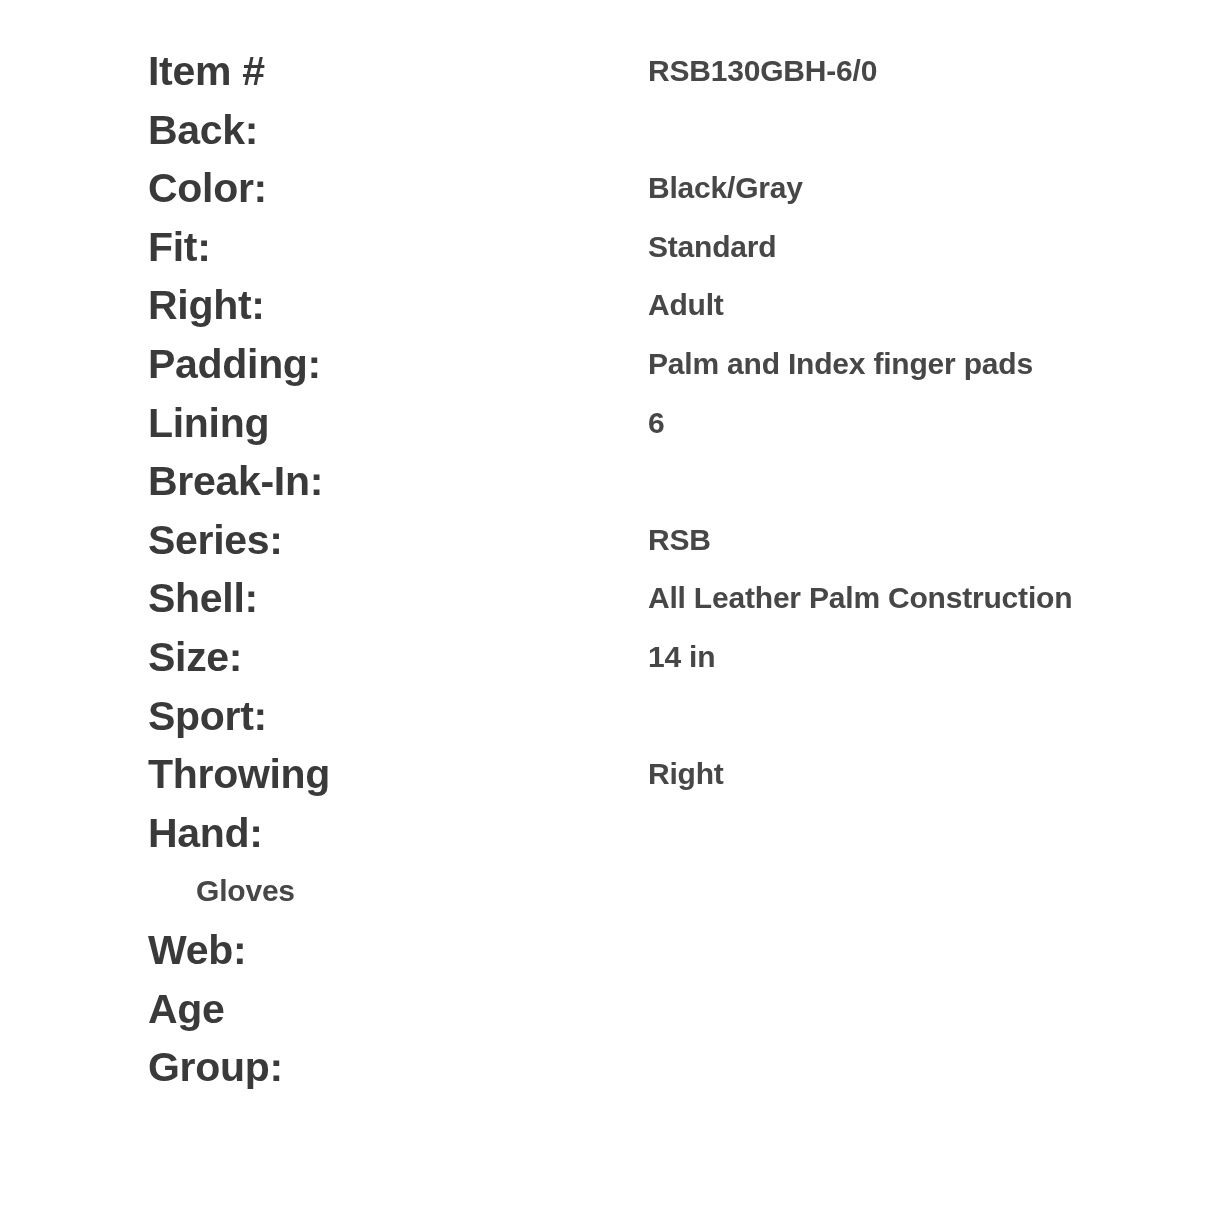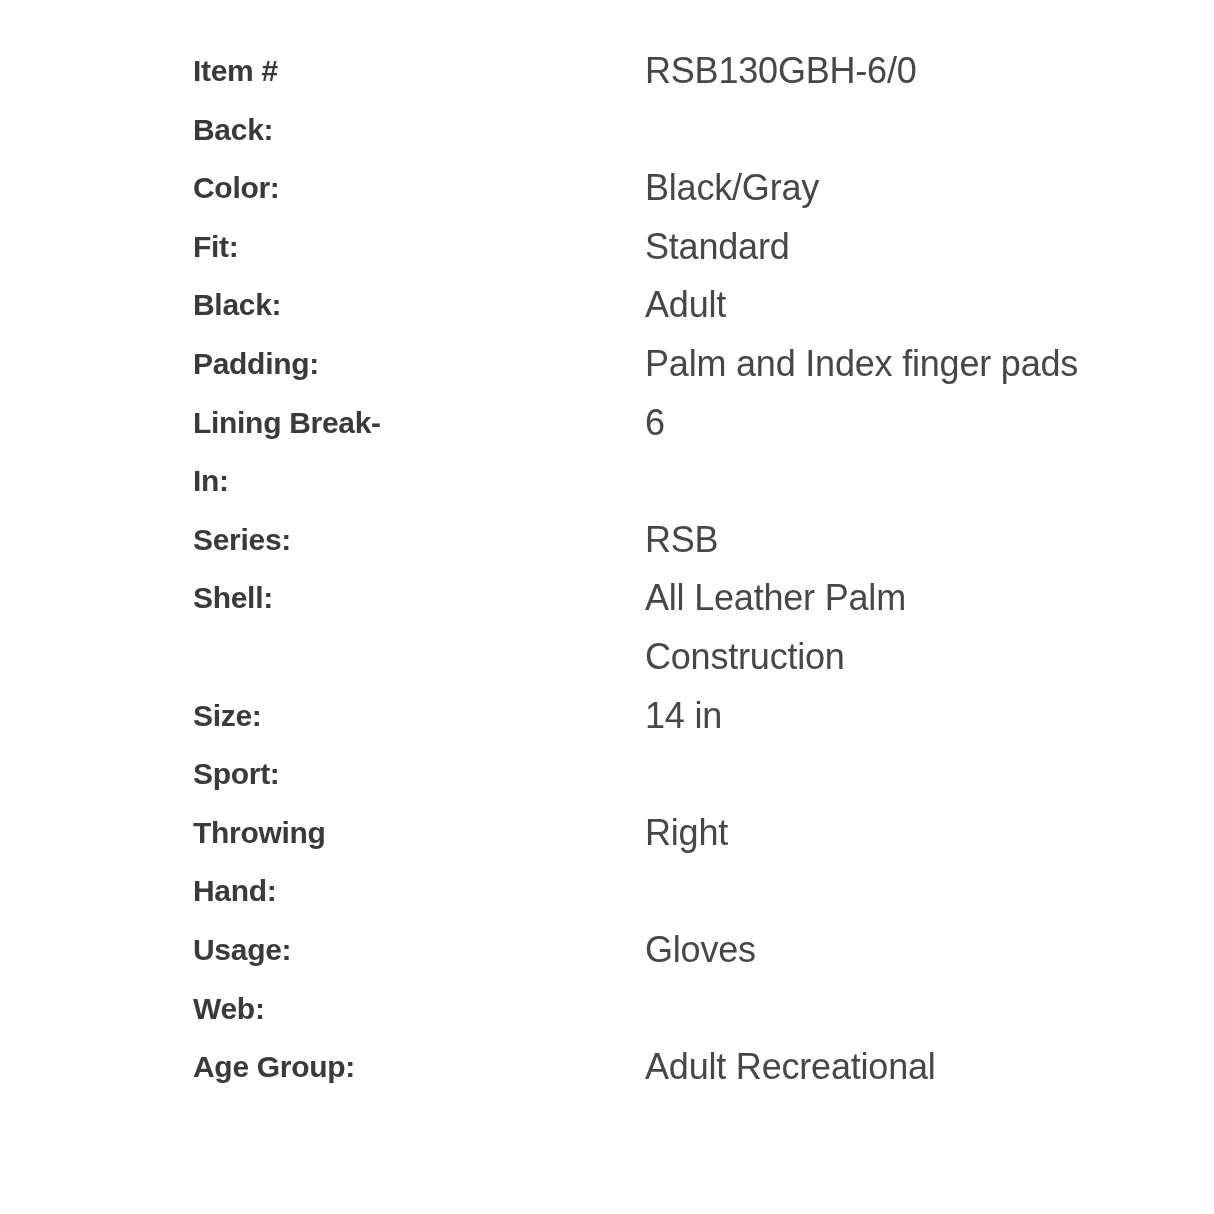--- a/index.html
+++ b/index.html
@@ -20,34 +20,34 @@
     top: 42px;
     width: 960px;
   }
   .spec-row {
     display: flex;
     align-items: flex-start;
   }
   .spec-label {
     flex: 0 0 190px;
     margin-right: 262px; 
-    font-size: 30px;
+    font-size: 41px;
     line-height: 58.6px;
     font-weight: 600;
     color: #3a3a3a;
     letter-spacing: -0.3px;
-    margin-left: 45px;
   }
   .spec-value {
     width: 480px;
-    font-size: 36px;
+    font-size: 30px;
     line-height: 58.6px;
-    font-weight: 400;
+    font-weight: 700;
     color: #474747;
     letter-spacing: -0.2px;
+    margin-left: 48px;
   }
 </style>
 </head>
 <body>
 
 <div class="spec-table" id="spec-table">
   <div class="spec-row">
     <div class="spec-label">Item #</div>
     <div class="spec-value">RSB130GBH-6/0</div>
   </div>
@@ -60,21 +60,21 @@
     <div class="spec-label">Color:</div>
     <div class="spec-value">Black/Gray</div>
   </div>
 
   <div class="spec-row">
     <div class="spec-label">Fit:</div>
     <div class="spec-value">Standard</div>
   </div>
 
   <div class="spec-row">
-    <div class="spec-label">Black:</div>
+    <div class="spec-label">Right:</div>
     <div class="spec-value">Adult</div>
   </div>
 
 
   <div class="spec-row">
     <div class="spec-label">Padding:</div>
     <div class="spec-value">Palm and Index finger pads</div>
   </div>
 
   <div class="spec-row">
@@ -100,25 +100,23 @@
   <div class="spec-row">
     <div class="spec-label">Sport:</div>
   </div>
 
   <div class="spec-row">
     <div class="spec-label">Throwing Hand:</div>
     <div class="spec-value">Right</div>
   </div>
 
   <div class="spec-row">
-    <div class="spec-label">Usage:</div>
     <div class="spec-value">Gloves</div>
   </div>
 
   <div class="spec-row">
     <div class="spec-label">Web:</div>
   </div>
 
   <div class="spec-row">
     <div class="spec-label">Age Group:</div>
-    <div class="spec-value">Adult Recreational</div>
   </div>
 </div>
 
 </body></html>

